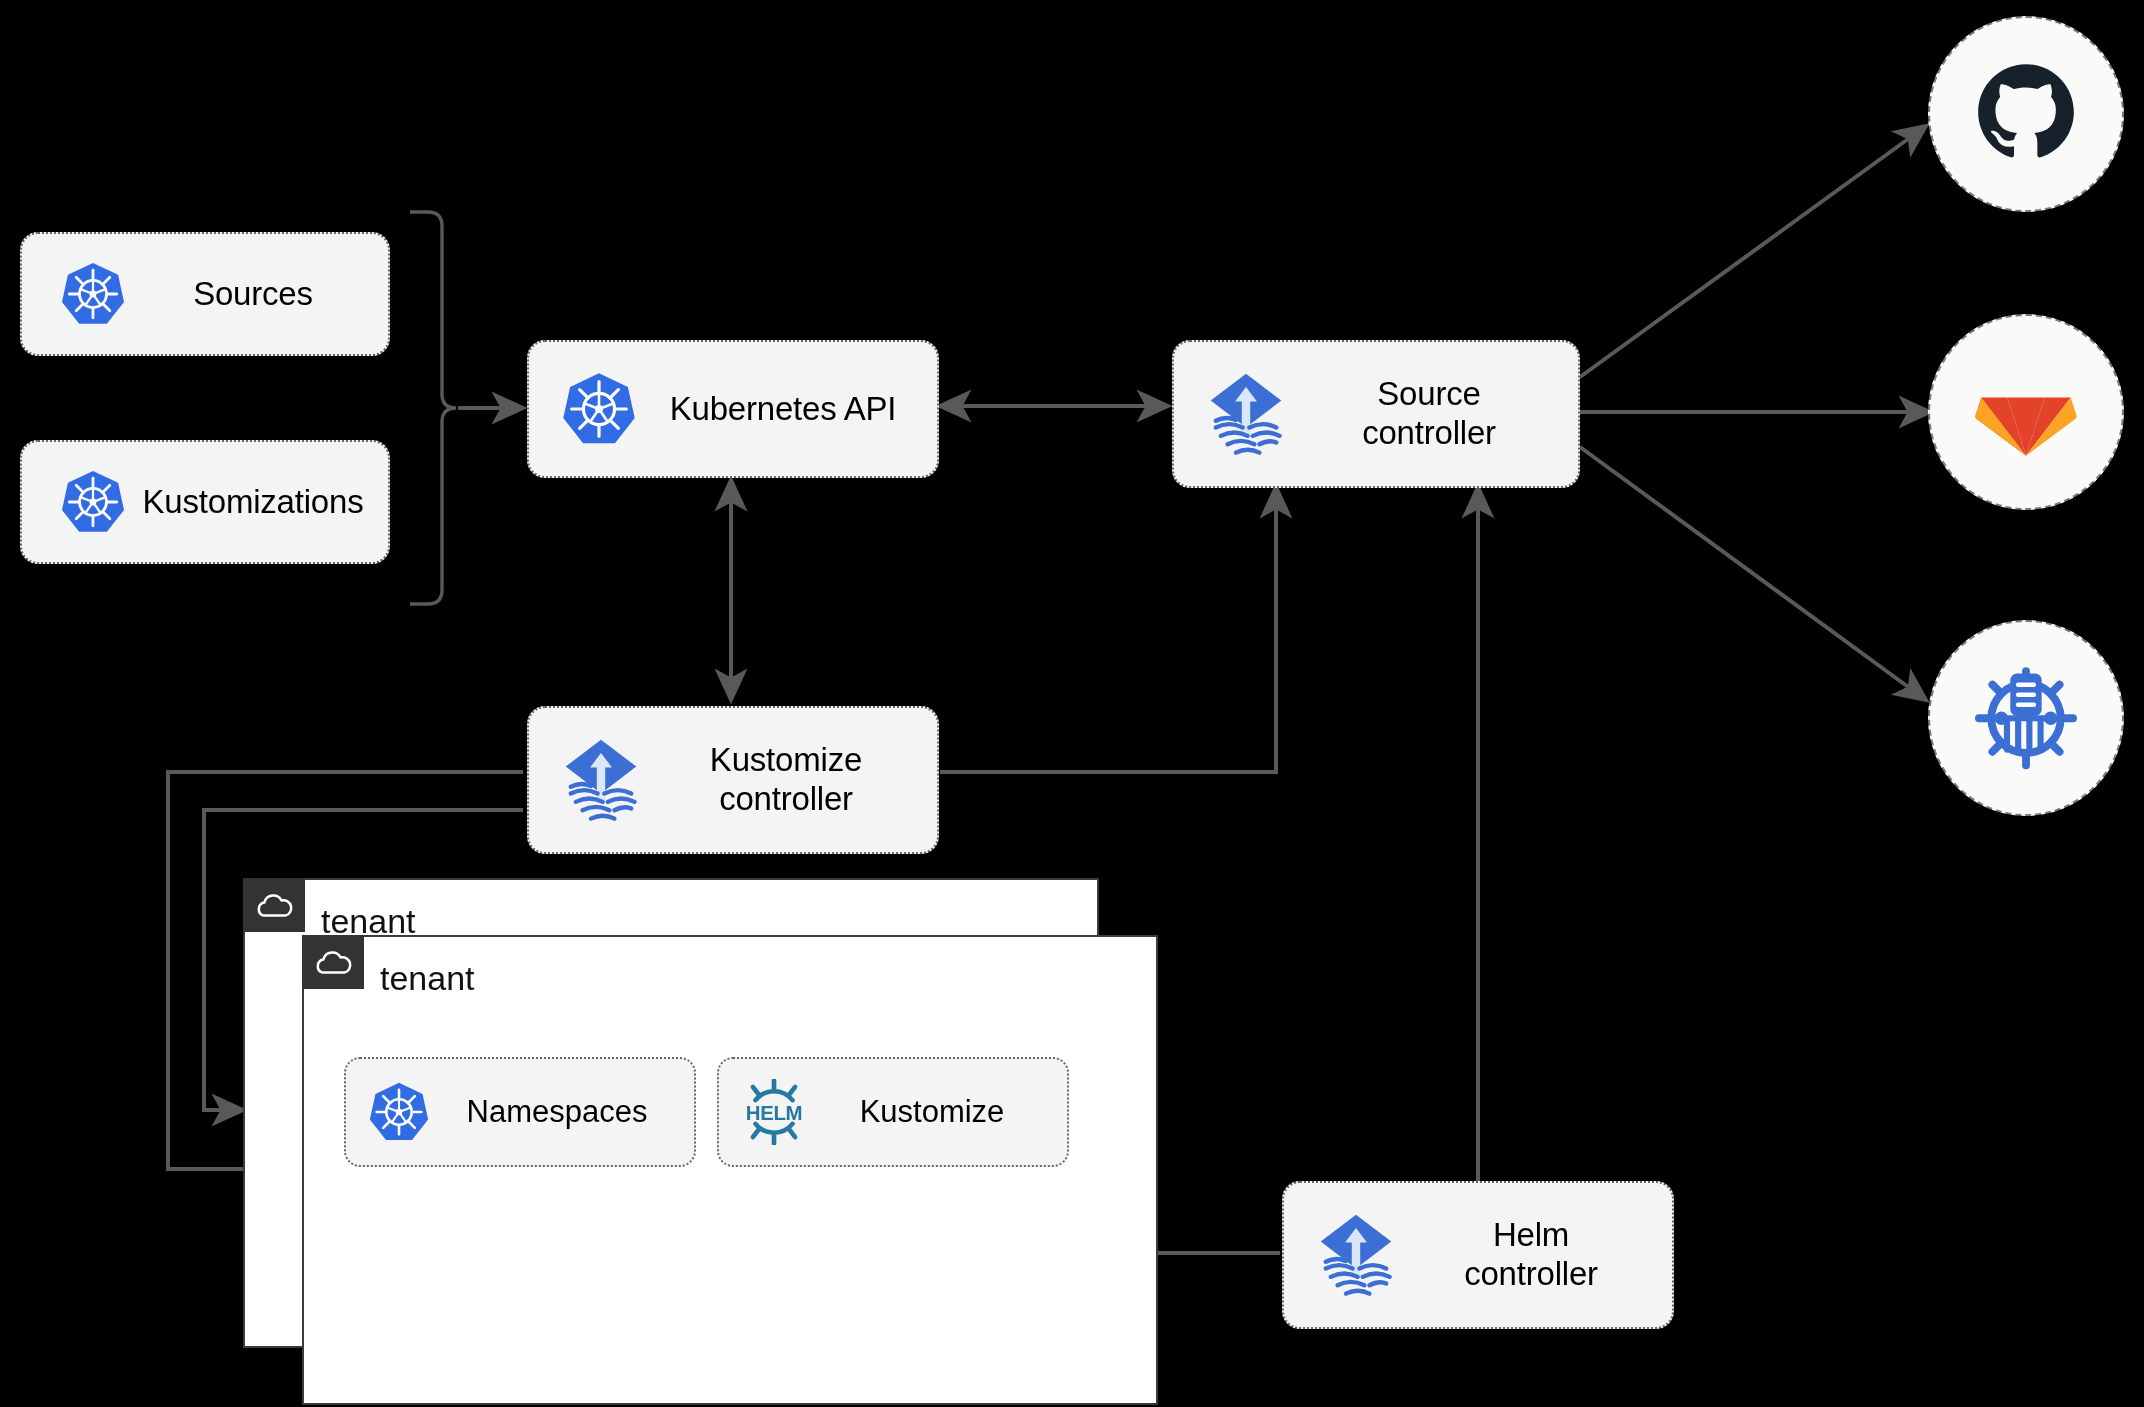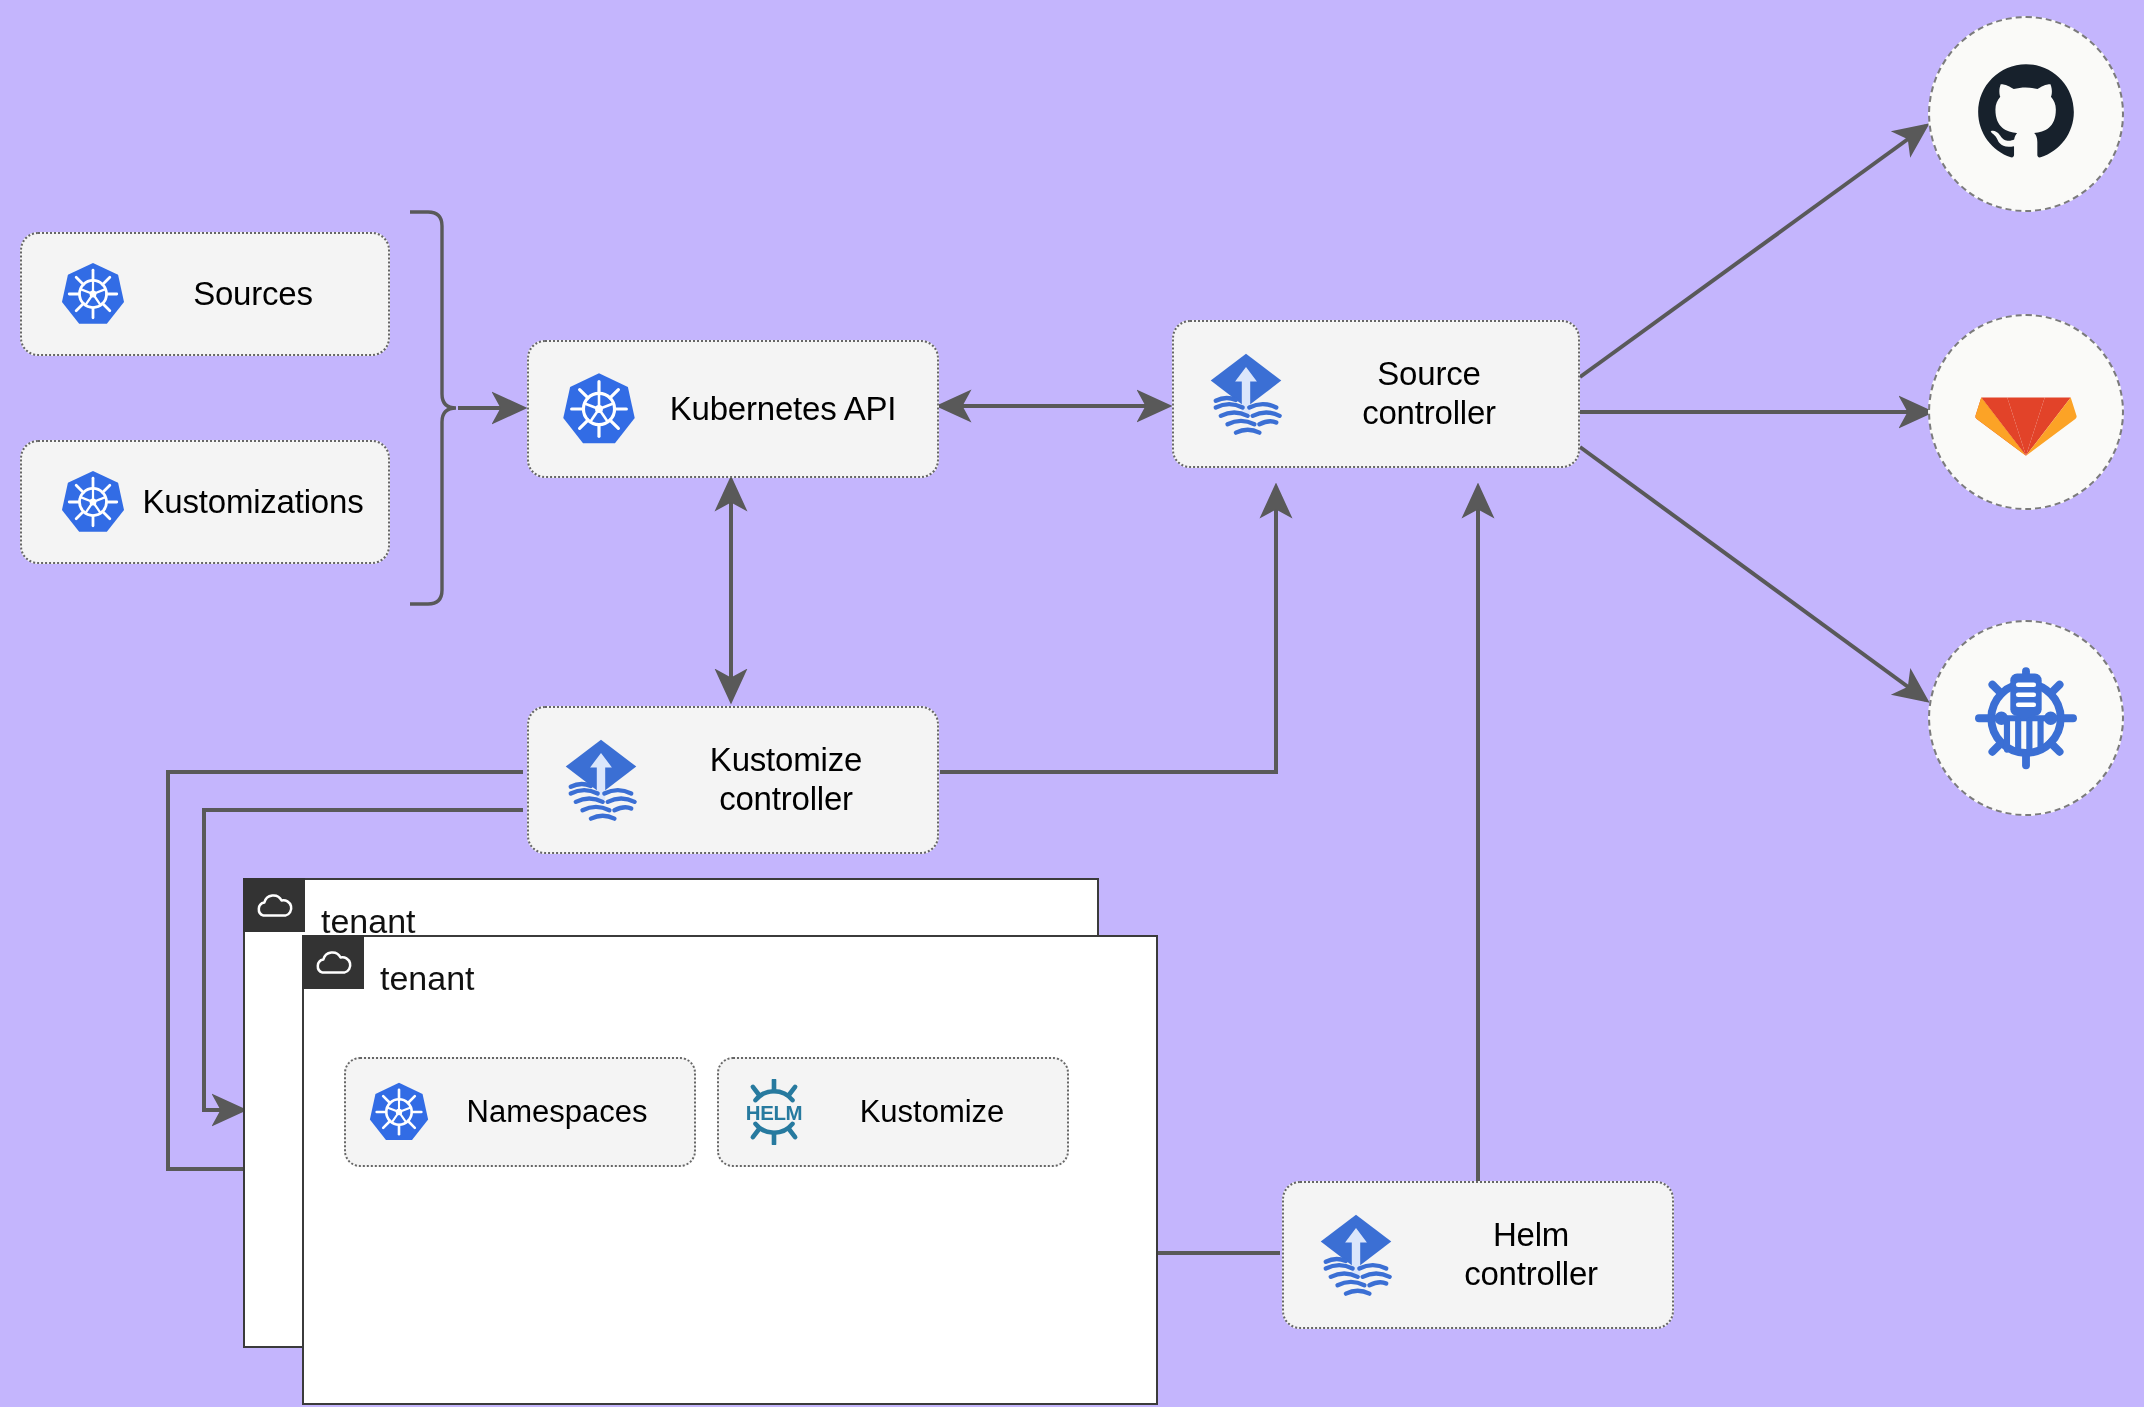--- a/index.html
+++ b/index.html
@@ -9,21 +9,21 @@
     background: #ffffff;
   }
   body {
     font-family: "Liberation Sans", sans-serif;
     -webkit-font-smoothing: antialiased;
   }
   #canvas {
     position: relative;
     width: 2144px;
     height: 1407px;
-    background: #c4b5fd;
+    background: #000000;
     overflow: hidden;
   }
   svg.edges {
     position: absolute;
     left: 0; top: 0;
     width: 2144px;
     height: 1407px;
     pointer-events: none;
   }
   
@@ -290,21 +290,21 @@
 
   <div class="node" style="left:20px; top:440px; width:370px; height:124px;">
     <span class="ico" style="padding-left:38px;">
       <svg width="66" height="66" viewBox="0 0 100 100">
           <use href="#def-k8s"></use>
         </svg>
     </span>
     <span class="lbl">Kustomizations</span>
   </div>
 
-  <div class="node" style="left:1172px; top:320px; width:408px; height:148px;">
+  <div class="node" style="left:1172px; top:340px; width:408px; height:148px;">
     <span class="ico" style="padding-left:30px;">
       <svg width="84" height="92" viewBox="0 0 100 108">
           <use href="#def-flux"></use>
         </svg>
     </span>
     <span class="lbl">Source
 controller</span>
   </div>
 
   <div class="node" style="left:527px; top:706px; width:412px; height:148px;">

